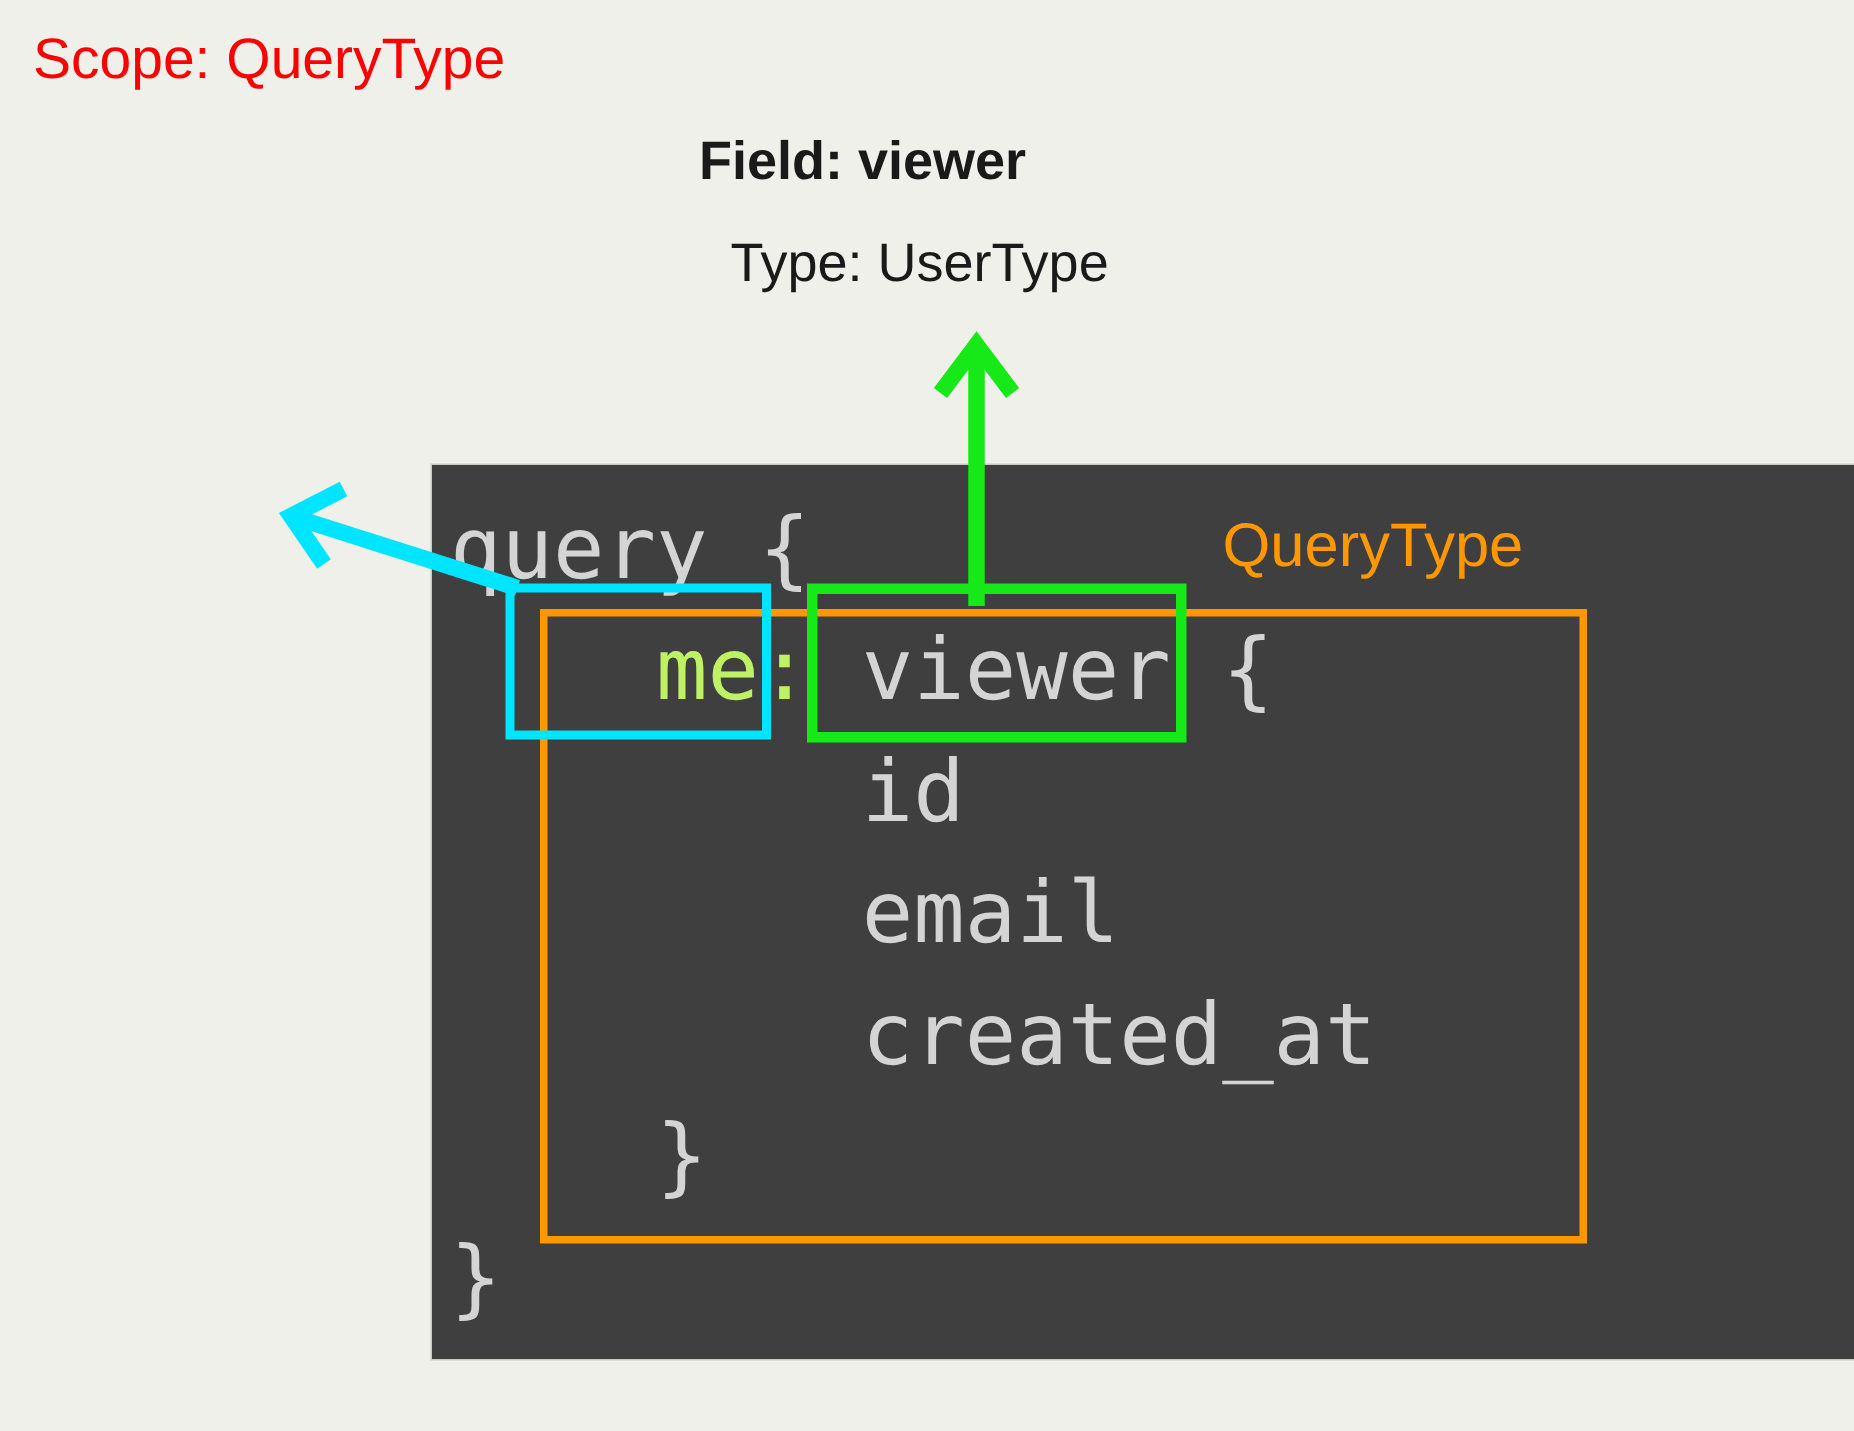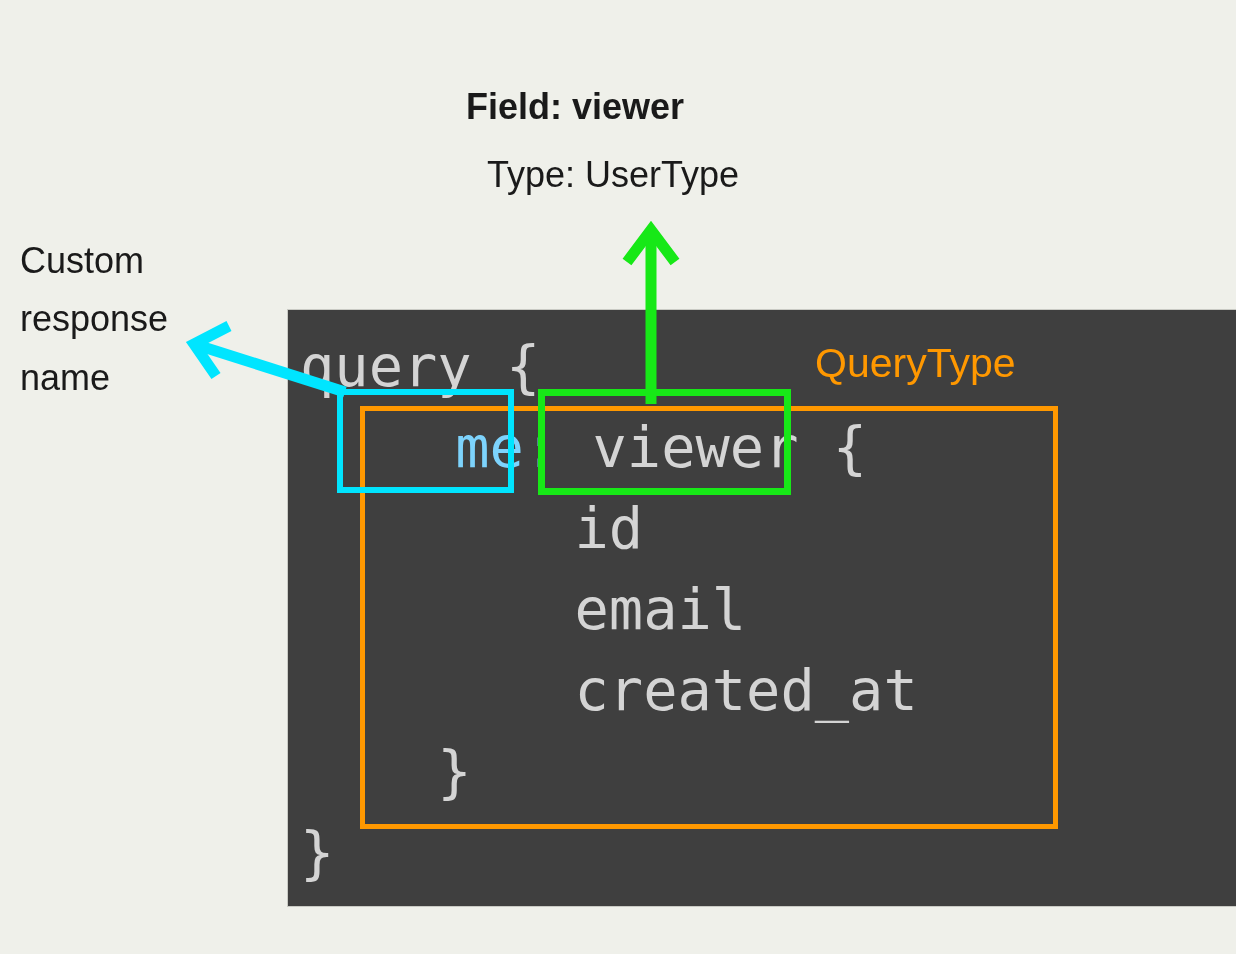--- a/index.html
+++ b/index.html
@@ -64,21 +64,21 @@
     left: 12px;
     top: 16px;
     margin: 0;
     font-family: "DejaVu Sans Mono", "Liberation Mono", monospace;
     font-size: 57px;
     line-height: 81px;
     color: #d4d4d4;
     white-space: pre;
     letter-spacing: 0px;
   }
-  #code-text .kw-me { color: #7dd3fc; margin-left: 18px; }
+  #code-text .kw-me { color: #bef264; }
 
   
   .hl-box {
     position: absolute;
     box-sizing: border-box;
     background: transparent;
   }
   #orange-box {
     left: 360px;
     top: 406px;
@@ -119,27 +119,25 @@
     width: 1236px;
     height: 954px;
     pointer-events: none;
   }
 </style>
 </head>
 <body>
 
 <div id="stage">
 
+  <div class="label" id="scope-label">Scope: QueryType</div>
 
   <div class="label" id="field-label">Field: viewer</div>
   <div class="label" id="type-label">Type: UserType</div>
 
-  <div class="label" id="custom-response-label">Custom
-response
-name</div>
 
   <div id="code-panel">
     <pre id="code-text">query {
     <span class="kw-me">me:</span> viewer {
         id
         email
         created_at
     }
 }</pre>
   </div>

